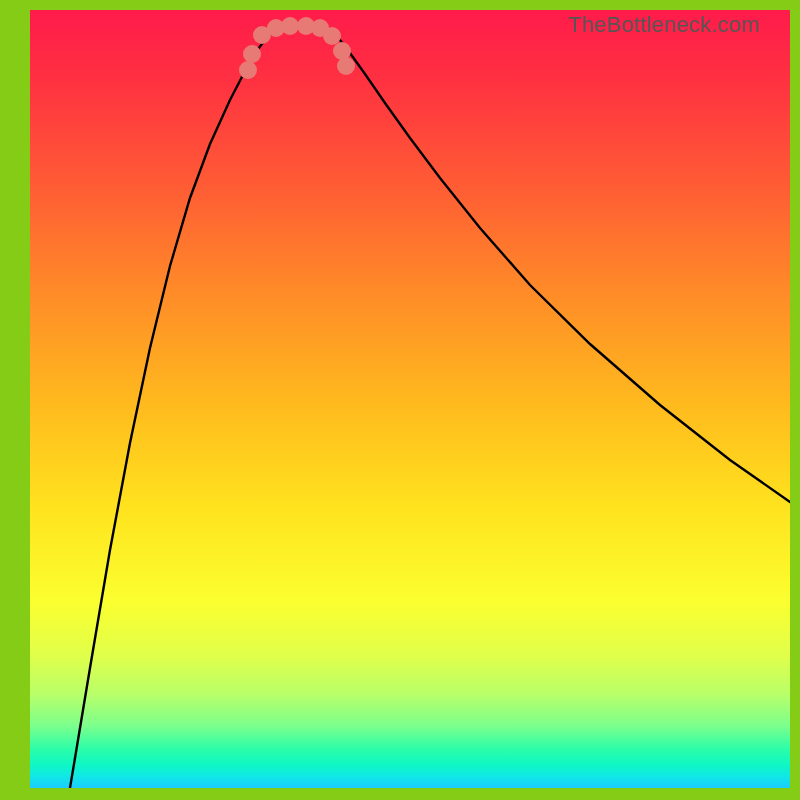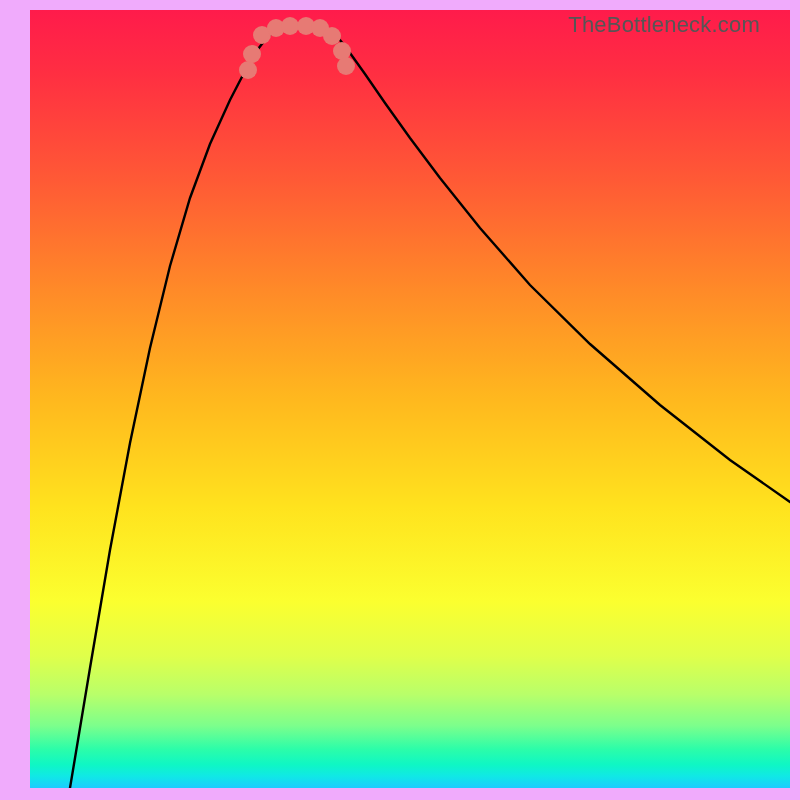--- a/index.html
+++ b/index.html
@@ -1,21 +1,21 @@
 <!DOCTYPE html>
 <html><head>
 <meta charset="utf-8">
 <style>
   * { margin: 0; padding: 0; box-sizing: border-box; }
   html, body { width: 800px; height: 800px; overflow: hidden; background: #000; }
   .frame {
     position: absolute;
     left: 0; top: 0;
     width: 800px; height: 800px;
-    background: #f0abfc;
+    background: #84cc16;
   }
   .plot {
     position: absolute;
     left: 30px;
     top: 10px;
     width: 760px;
     height: 778px;
     background: linear-gradient(
       to bottom,
       #ff1b4b 0%,

